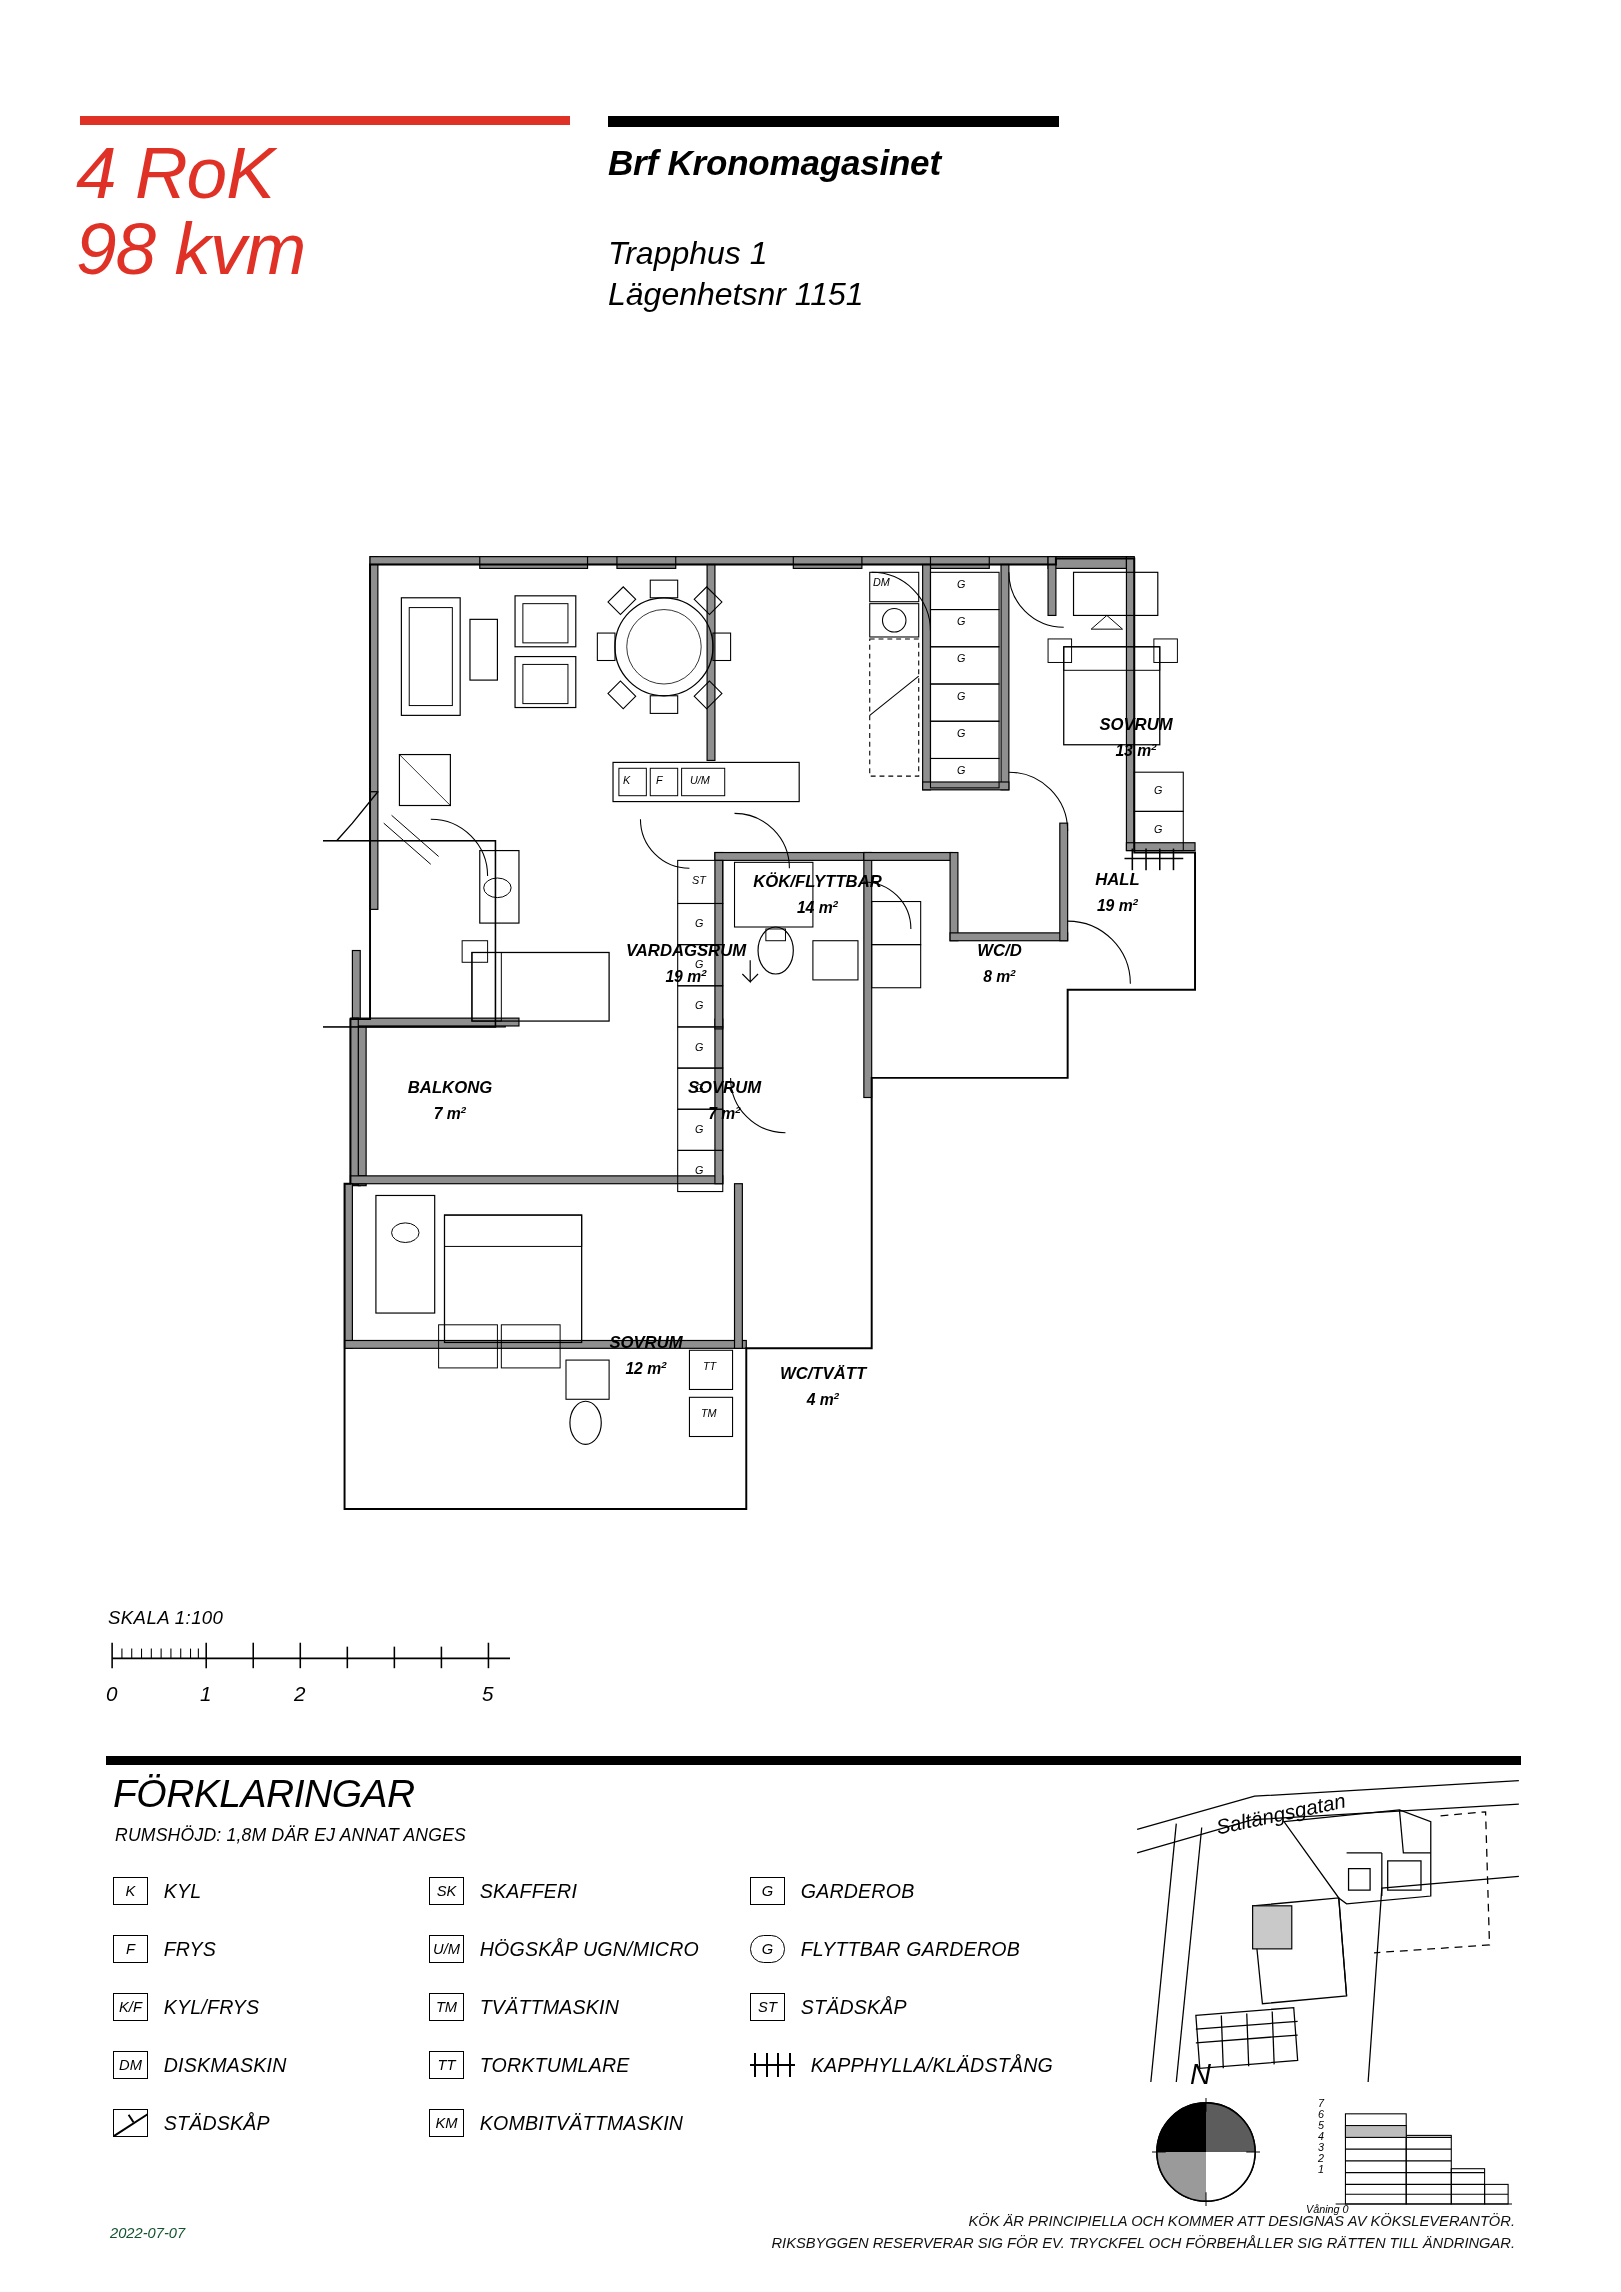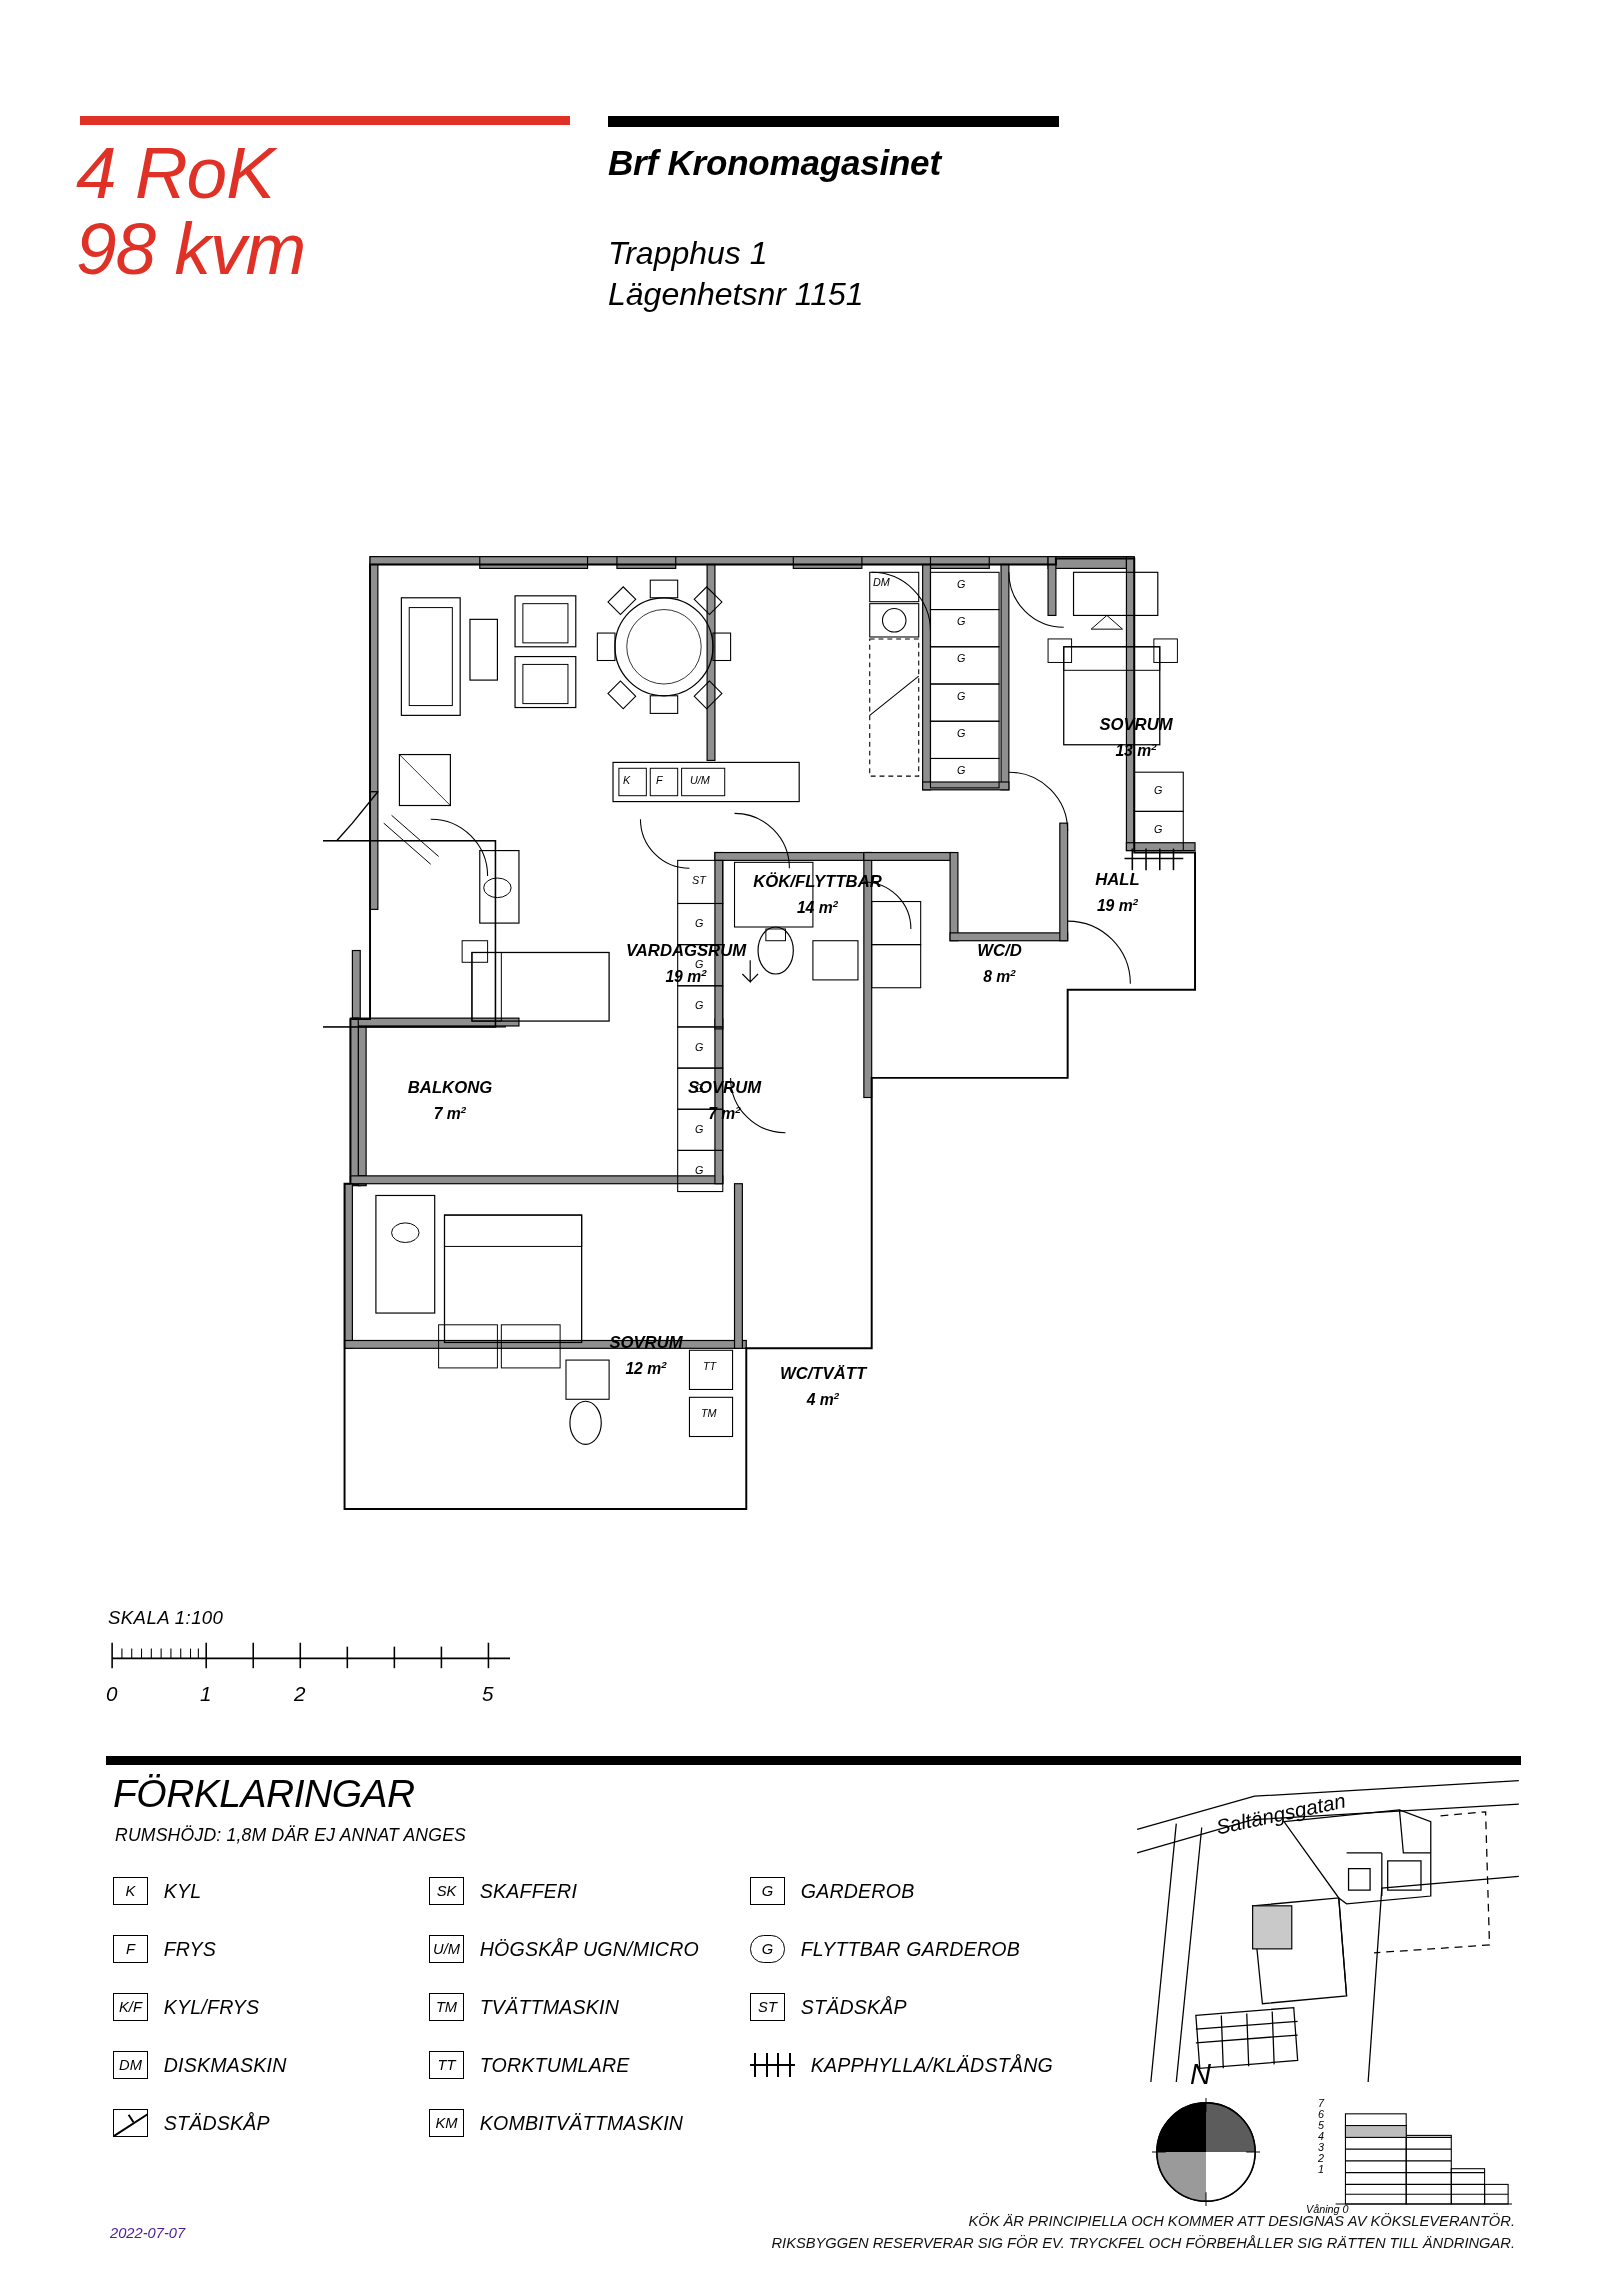--- a/index.html
+++ b/index.html
@@ -84,21 +84,21 @@
   
   .compass{position:absolute;left:1152px;top:2098px;width:108px;height:108px;}
   .compass-n{position:absolute;left:1190px;top:2058px;font-size:29px;}
 
   
   .floors{position:absolute;left:1318px;top:2098px;width:196px;height:108px;}
   .floor-nums{position:absolute;left:1318px;top:2098px;font-size:10.8px;line-height:11px;}
   .floor-base{position:absolute;left:1306px;top:2203px;font-size:10.8px;}
 
   
-  .date{position:absolute;left:110px;top:2225px;font-size:14.7px;color:#4c1d95;}
+  .date{position:absolute;left:110px;top:2225px;font-size:14.7px;color:#14532d;}
   .disclaim{position:absolute;right:106px;top:2211px;text-align:right;font-size:14.7px;line-height:21.6px;color:#111;}
 </style>
 </head>
 <body>
 
 <div class="page">
 
   <div class="hdr-red-rule"></div>
   <div class="hdr-title">
     <span>4 RoK</span>

